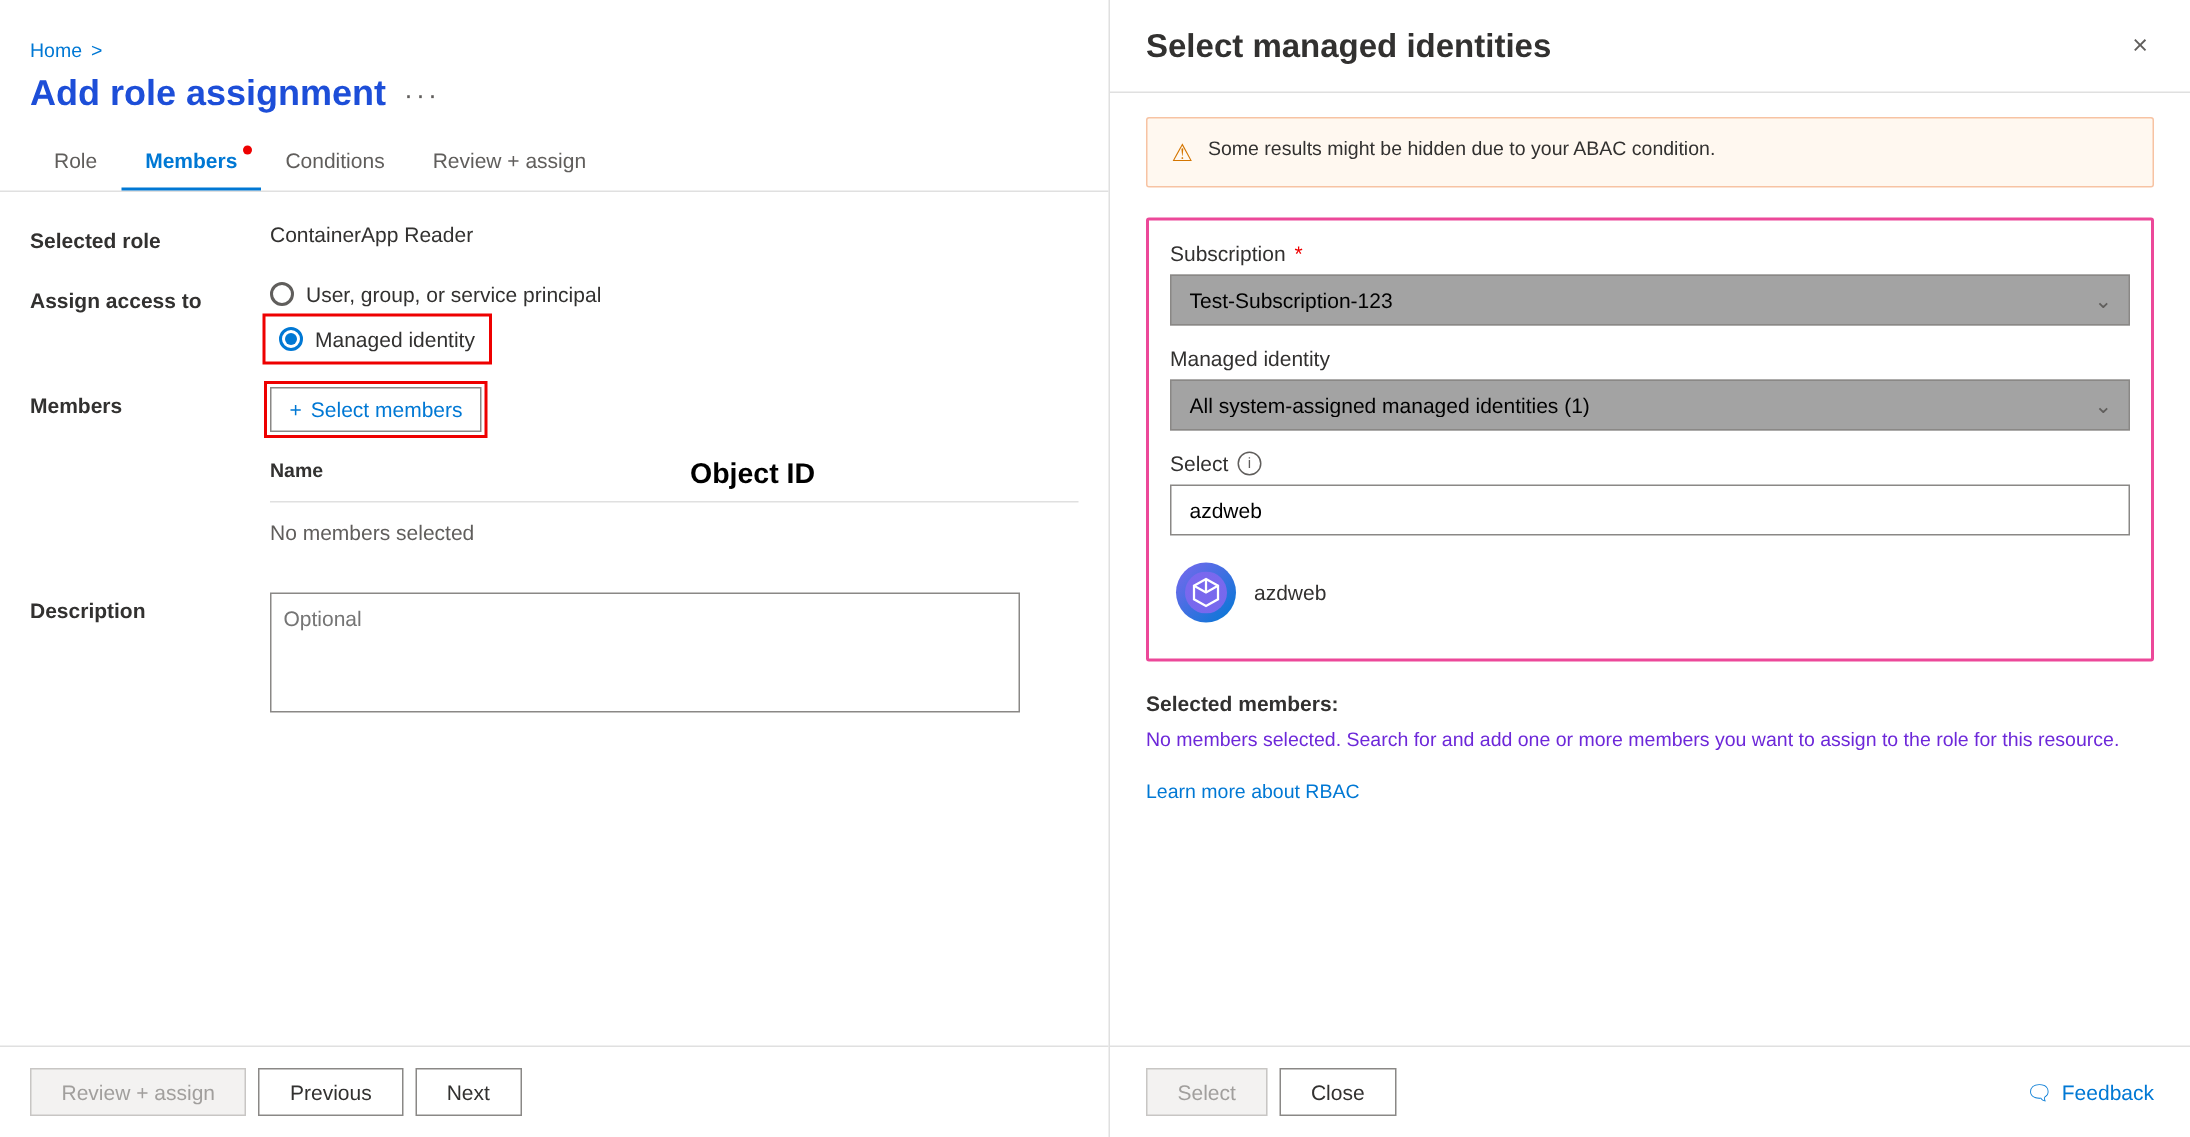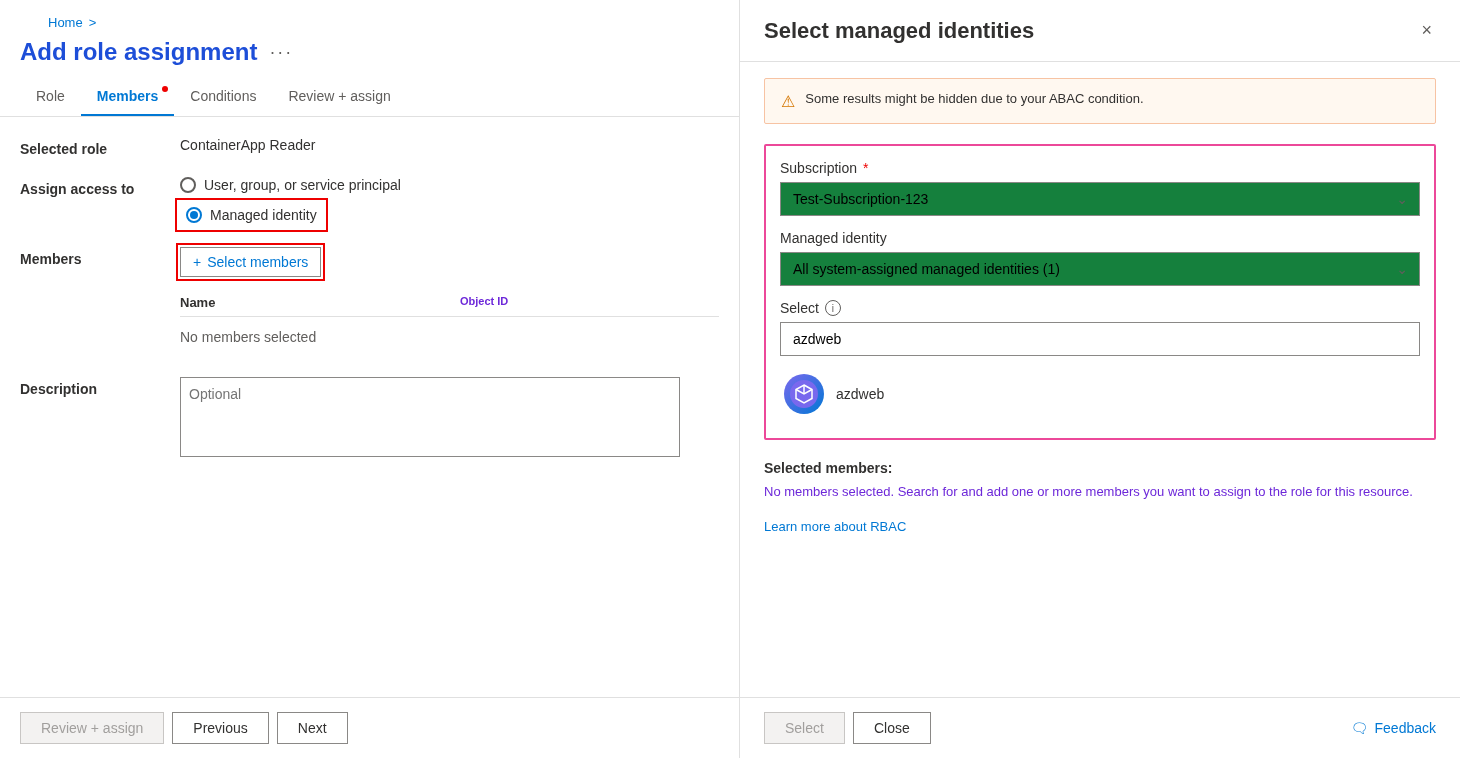--- a/index.html
+++ b/index.html
@@ -2,21 +2,21 @@
 <html><head>
   <meta charset="utf-8">
   <style>
     * { box-sizing: border-box; margin: 0; padding: 0; }
     body { font-family: 'Segoe UI', Arial, sans-serif; font-size: 14px; color: #323130; background: #fff; display: flex; flex-direction: column; height: 758px; overflow: hidden; }
 
     .main-layout { display: flex; flex: 1; overflow: hidden; }
 
     
     .left-panel { width: 740px; display: flex; flex-direction: column; border-right: 1px solid #e0e0e0; }
-    .breadcrumb-bar { padding: 15px 20px 4px; display: flex; gap: 6px; font-size: 13px; color: #0078d4; margin-left: 28px; }
+    .breadcrumb-bar { padding: 26px 20px 4px; display: flex; gap: 6px; font-size: 13px; color: #0078d4; }
     .page-header { padding: 4px 20px 12px; display: flex; align-items: center; gap: 12px; }
     .page-title { font-size: 24px; font-weight: 600; color: #1d4ed8; }
     .more-options { font-size: 18px; color: #605e5c; cursor: pointer; letter-spacing: 2px; }
 
     .tabs { display: flex; border-bottom: 1px solid #e0e0e0; padding: 0 20px; gap: 0; }
     .tab { padding: 10px 16px; font-size: 14px; cursor: pointer; color: #605e5c; border-bottom: 2px solid transparent; position: relative; }
     .tab.active { color: #0078d4; border-bottom: 2px solid #0078d4; font-weight: 600; }
     .tab .dot { width: 6px; height: 6px; background: #e00; border-radius: 50%; position: absolute; top: 8px; right: 6px; }
 
     .form-body { padding: 20px 20px; flex: 1; overflow-y: auto; }
@@ -30,21 +30,21 @@
     .radio-circle { width: 16px; height: 16px; border-radius: 50%; border: 2px solid #605e5c; display: flex; align-items: center; justify-content: center; flex-shrink: 0; }
     .radio-circle.selected { border-color: #0078d4; }
     .radio-circle.selected::after { content: ''; width: 8px; height: 8px; background: #0078d4; border-radius: 50%; }
     .radio-label { font-size: 14px; color: #323130; }
 
     .select-members-btn { display: flex; align-items: center; gap: 6px; border: 1px solid #8a8886; background: #fff; padding: 6px 12px; cursor: pointer; font-size: 14px; color: #0078d4; outline: 2px solid #e00; outline-offset: 2px; }
 
     .members-table { margin-top: 12px; }
     .table-header { display: flex; border-bottom: 1px solid #e0e0e0; padding: 6px 0; }
     .col-name { width: 280px; font-size: 13px; font-weight: 600; color: #323130; }
-    .col-object-id { flex: 1; font-size: 11px; font-weight: 600; color: #6d28d9; }
+    .col-object-id { flex: 1; font-size: 19px; font-weight: 600; color: #000000; }
     .table-empty { padding: 12px 0; color: #605e5c; font-size: 14px; }
 
     .description-row { margin-top: 4px; }
     .description-textarea { width: 500px; height: 80px; border: 1px solid #8a8886; padding: 8px; font-size: 14px; color: #a19f9d; resize: none; outline: none; font-family: inherit; }
 
     
     .bottom-bar-left { border-top: 1px solid #e0e0e0; padding: 14px 20px; display: flex; gap: 8px; align-items: center; }
     .btn { padding: 7px 20px; font-size: 14px; cursor: pointer; border: 1px solid #8a8886; background: #fff; font-family: inherit; }
     .btn.disabled { background: #f3f2f1; color: #a19f9d; border-color: #c8c6c4; cursor: not-allowed; }
     .btn.outline { background: #fff; color: #323130; }
@@ -60,21 +60,21 @@
     .warning-banner { background: #fff8f0; border: 1px solid #f7c3a3; padding: 12px 16px; display: flex; align-items: flex-start; gap: 10px; margin-bottom: 20px; border-radius: 2px; }
     .warning-icon { font-size: 16px; color: #d47500; flex-shrink: 0; margin-top: 1px; }
     .warning-text { font-size: 13px; color: #323130; }
 
     .search-section { border: 2px solid #ec4899; padding: 14px; border-radius: 2px; margin-bottom: 20px; }
 
     .field-label { font-size: 14px; font-weight: 400; margin-bottom: 6px; color: #323130; }
     .field-label .required { color: #e00; margin-left: 2px; }
     .dropdown-wrapper { position: relative; margin-bottom: 14px; }
     .dropdown-wrapper::after { content: '⌄'; position: absolute; right: 12px; top: 50%; transform: translateY(-50%); font-size: 14px; color: #605e5c; pointer-events: none; }
-    .dropdown-select { width: 100%; border: 1px solid #8a8886; padding: 8px 12px; font-size: 14px; font-family: inherit; background: #15803d; cursor: pointer; appearance: none; outline: none; }
+    .dropdown-select { width: 100%; border: 1px solid #8a8886; padding: 8px 12px; font-size: 14px; font-family: inherit; background: #a3a3a3; cursor: pointer; appearance: none; outline: none; }
 
     .select-label-row { display: flex; align-items: center; gap: 6px; margin-bottom: 6px; }
     .info-icon { width: 16px; height: 16px; border-radius: 50%; border: 1px solid #605e5c; display: flex; align-items: center; justify-content: center; font-size: 10px; color: #605e5c; cursor: pointer; flex-shrink: 0; }
     .search-input { width: 100%; border: 1px solid #8a8886; padding: 8px 12px; font-size: 14px; font-family: inherit; outline: none; }
 
     .result-item { display: flex; align-items: center; gap: 12px; padding: 10px 4px; cursor: pointer; margin-top: 8px; }
     .identity-icon { width: 40px; height: 40px; border-radius: 50%; background: linear-gradient(135deg, #7b68ee, #0078d4); display: flex; align-items: center; justify-content: center; flex-shrink: 0; }
     .result-name { font-size: 14px; color: #323130; }
 
     .selected-members-section { margin-top: 8px; }

